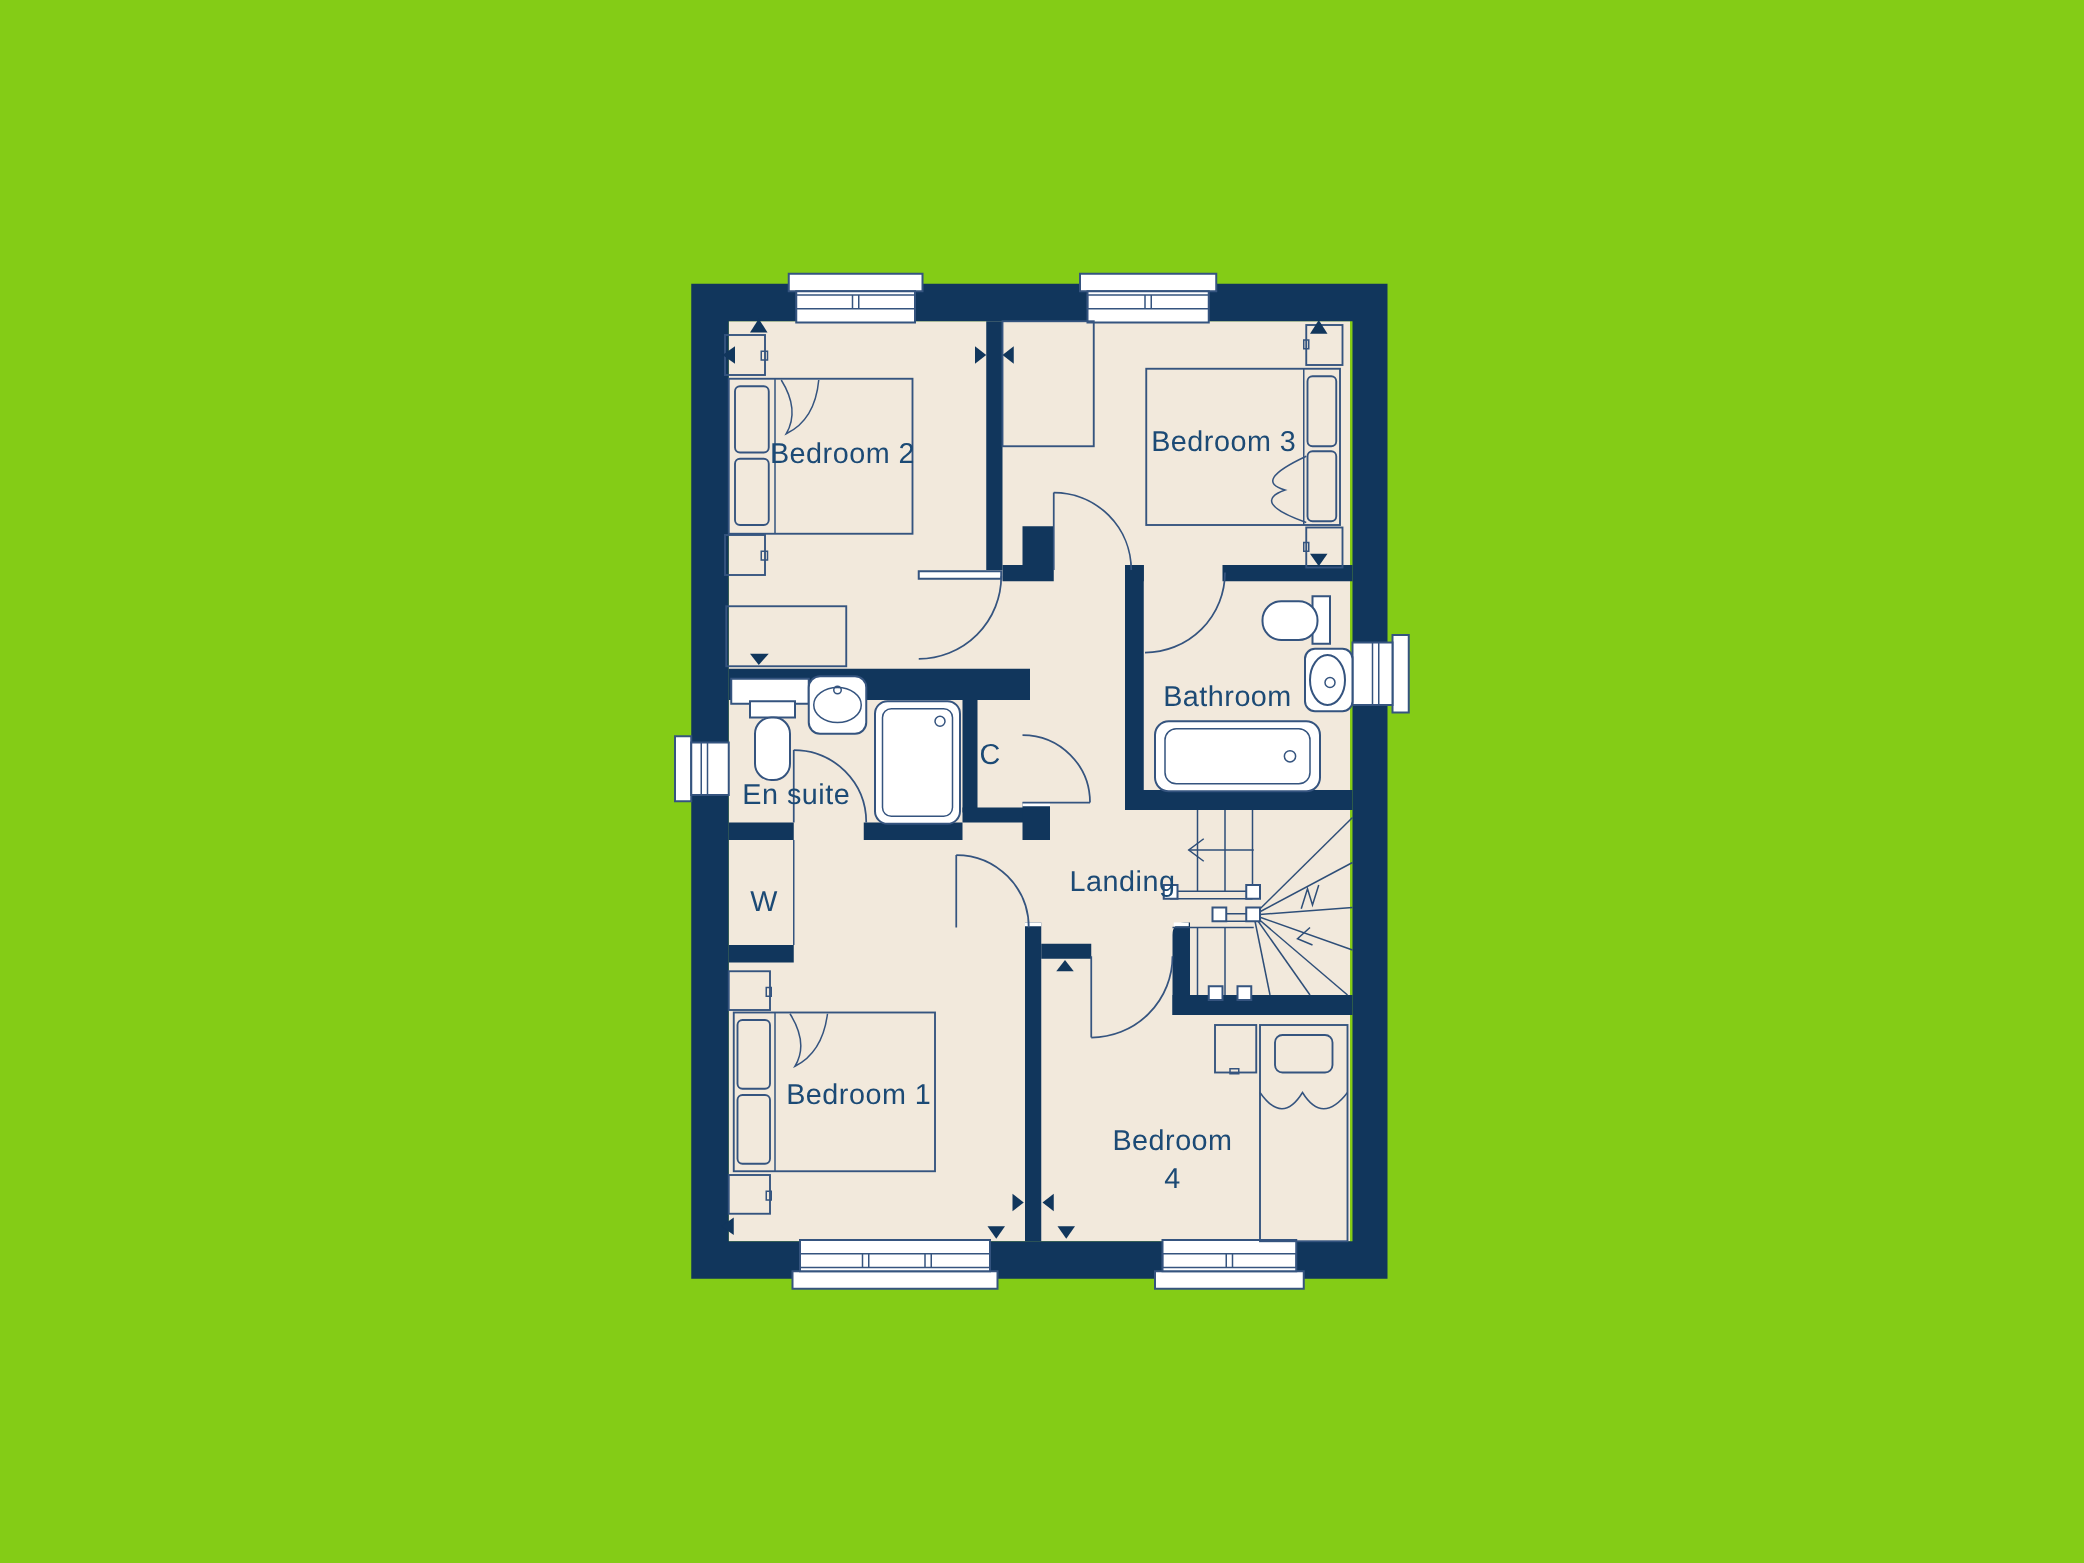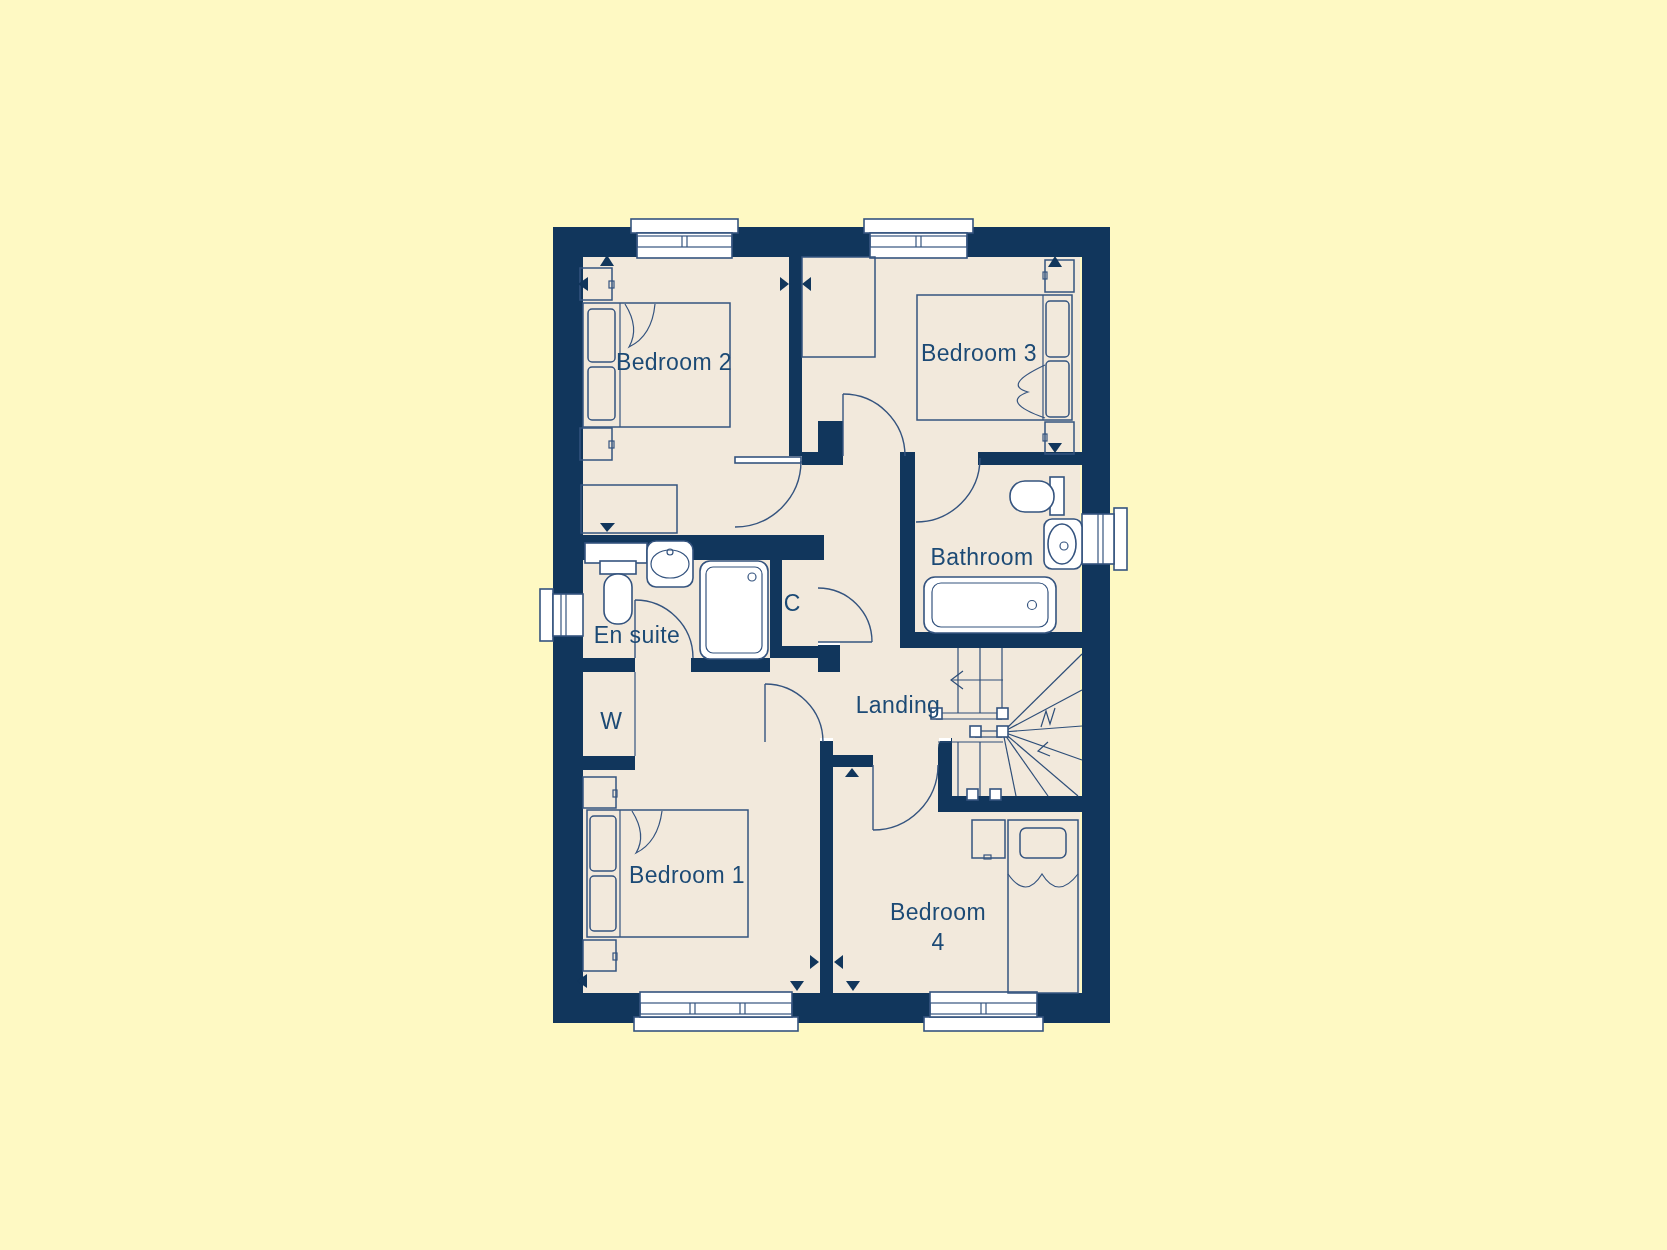--- a/index.html
+++ b/index.html
@@ -1,16 +1,16 @@
 <!DOCTYPE html>
 <html><head>
 <meta charset="utf-8">
 <style>
   html,body{margin:0;padding:0;background:#ffffff;}
-  .canvas{position:relative;width:1667px;height:1250px;background:#fef9c3;overflow:hidden;
+  .canvas{position:relative;width:1667px;height:1250px;background:#84cc16;overflow:hidden;
           font-family:"Liberation Sans", sans-serif;}
   svg{position:absolute;left:0;top:0;}
   .room-label{font-family:"Liberation Sans", sans-serif;font-size:23px;letter-spacing:.4px;
               fill:#1c4a75;text-anchor:middle;}
   .small-label{font-family:"Liberation Sans", sans-serif;font-size:23px;fill:#1c4a75;text-anchor:middle;}
   .wall{fill:#11365c;}
   .furn-n{fill:none;stroke:#35547f;stroke-width:1.5;}
   .fix{fill:#ffffff;stroke:#35547f;stroke-width:1.6;}
   .thin{fill:none;stroke:#35547f;stroke-width:1.2;}
   .stair{fill:none;stroke:#2e4e78;stroke-width:1.2;}

